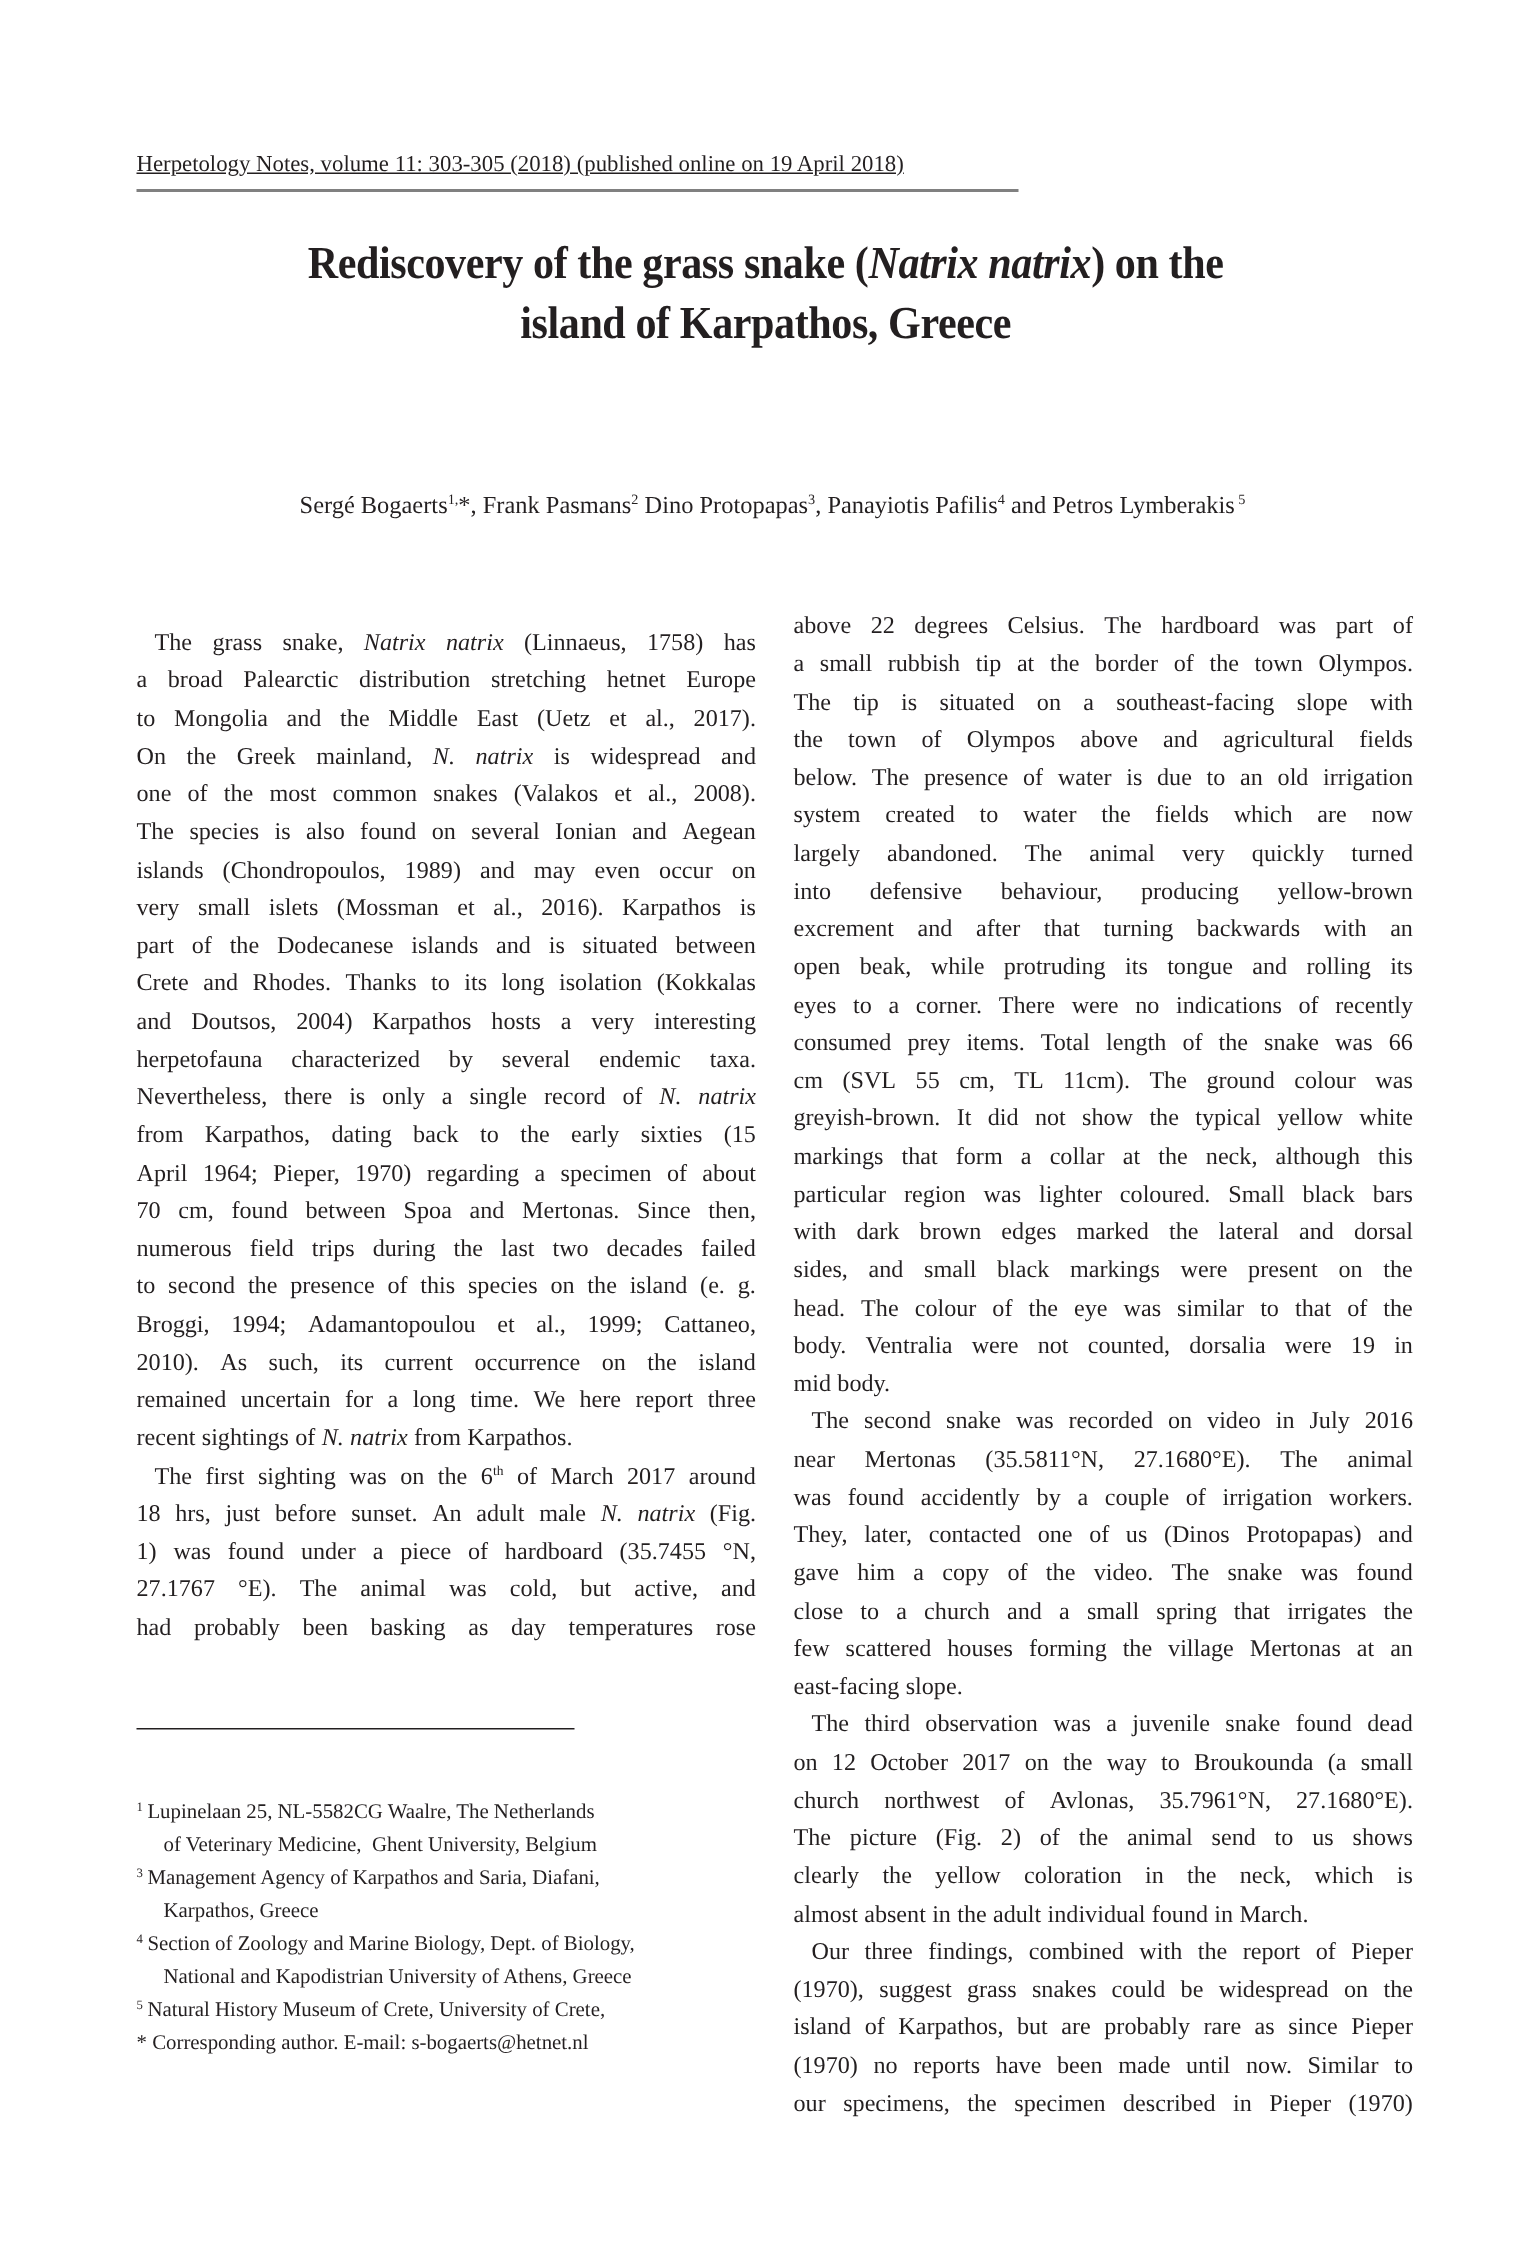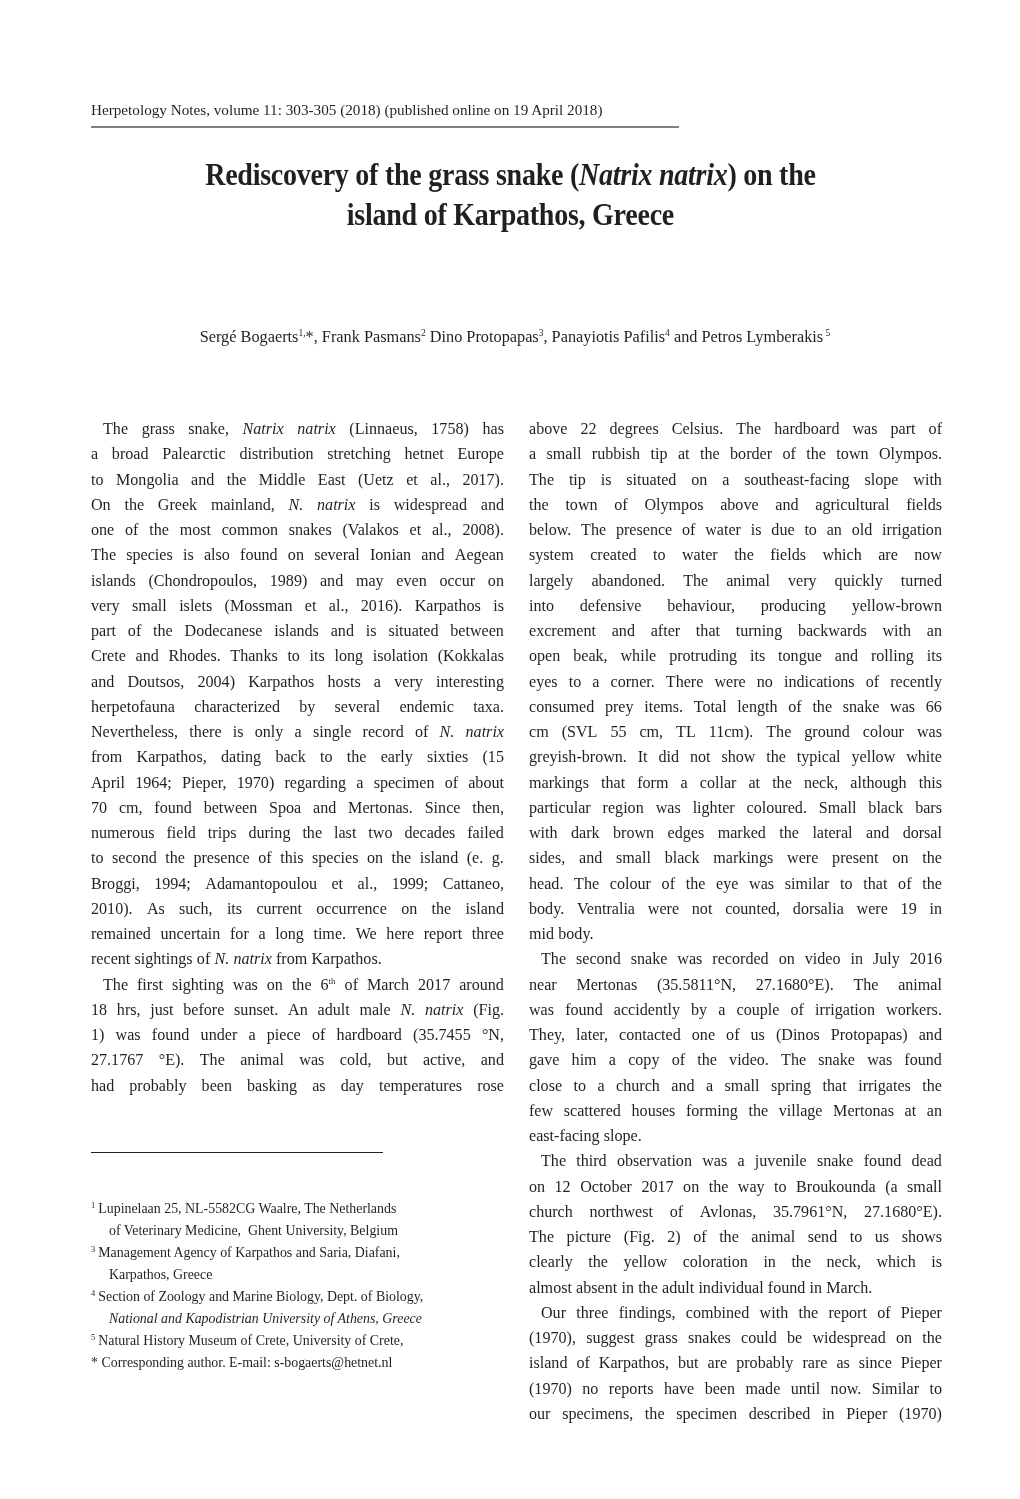--- a/index.html
+++ b/index.html
@@ -1,29 +1,29 @@
 <!DOCTYPE html>
 <html><head>
 <meta charset="utf-8">
 <style>
   html, body { margin: 0; padding: 0; background: #ffffff; }
   body { width: 1020px; height: 1499px; position: relative; overflow: hidden;
          font-family: "Liberation Serif", "DejaVu Serif", serif; color: #231f20; }
   .header { position: absolute; left: 91px; top: 100px; width: 587px;
-            font-size: 15.2px; line-height: 20px; color: #231f20; }
+            font-size: 15.2px; line-height: 20px; color: #231f20; text-decoration: underline; }
   .header-rule { position: absolute; left: 91px; top: 126px; width: 588px; height: 2px; background: #808080; }
   .title { position: absolute; left: 0; top: 155px; width: 1020px; text-align: center;
            font-size: 30.5px; font-weight: bold; line-height: 40px; letter-spacing: -0.3px;
            transform: scaleX(0.92); transform-origin: 515px 0; }
   .title .line { display: block; }
   .authors { position: absolute; left: 0; top: 327px; width: 1030px; text-align: center; font-size: 16.3px; line-height: 20px; }
   .authors sup { font-size: 9.5px; vertical-align: 6px; line-height: 0; }
   .col { position: absolute; width: 413px; font-size: 16.1px; }
   .col-left { left: 91px; top: 416px; }
-  .col-right { left: 529px; top: 416px; }
+  .col-right { left: 529px; top: 405px; }
   .ln { display: block; height: 25.25px; line-height: 25.25px; text-align: justify; text-align-last: justify; white-space: nowrap; overflow: visible; }
   .ln.last { text-align-last: left; }
   .ln.indent { padding-left: 12px; }
   .col .ln { display: flex; justify-content: space-between; }
   .col .ln.last { justify-content: flex-start; gap: 4px; }
   .col .ln.last > span + span { margin-left: 0; }
   .w { white-space: pre; }
   i { font-style: italic; }
   sup.th { font-size: 9px; vertical-align: 6px; line-height: 0; }
   .fn-rule { position: absolute; left: 91px; top: 1152px; width: 292px; height: 1px; background: #231f20; }
@@ -779,16 +779,16 @@
     </div>
   </div>
 
 <div class="fn-rule"></div>
 <div class="footnotes" id="footnotes">
     <div class="fn"><sup>1</sup><span style="white-space: pre;">Lupinelaan 25, NL-5582CG Waalre, The Netherlands</span></div>
     <div class="fn cont"><span style="white-space: pre;">of Veterinary Medicine,  Ghent University, Belgium</span></div>
     <div class="fn"><sup>3</sup><span style="white-space: pre;">Management Agency of Karpathos and Saria, Diafani,</span></div>
     <div class="fn cont"><span style="white-space: pre;">Karpathos, Greece</span></div>
     <div class="fn"><sup>4</sup><span style="white-space: pre;">Section of Zoology and Marine Biology, Dept. of Biology,</span></div>
-    <div class="fn cont"><span style="white-space: pre; font-style: italic;">National and Kapodistrian University of Athens, Greece</span></div>
+    <div class="fn cont"><span style="white-space: pre;">National and Kapodistrian University of Athens, Greece</span></div>
     <div class="fn"><sup>5</sup><span style="white-space: pre; margin-top: 15px;">Natural History Museum of Crete, University of Crete,</span></div>
     <div class="fn"><span style="white-space: pre;">* Corresponding author. E-mail: s-bogaerts@hetnet.nl</span></div>
   </div>
 
 </body></html>

